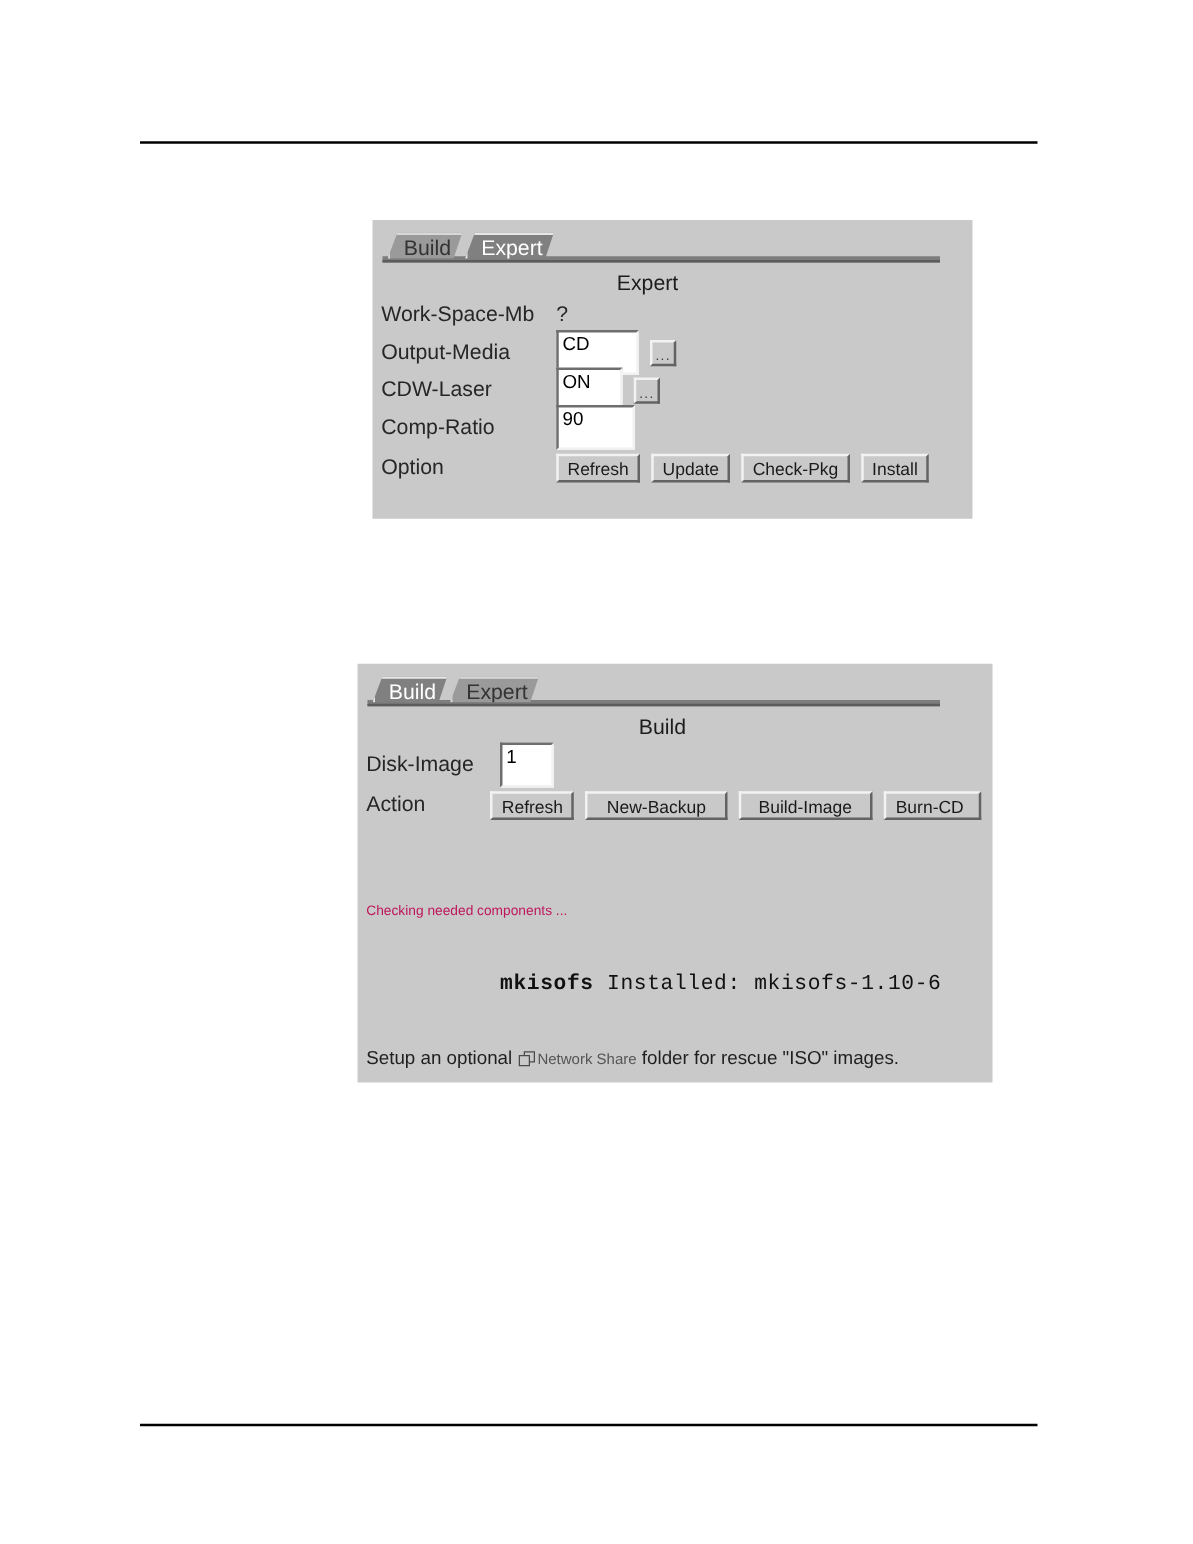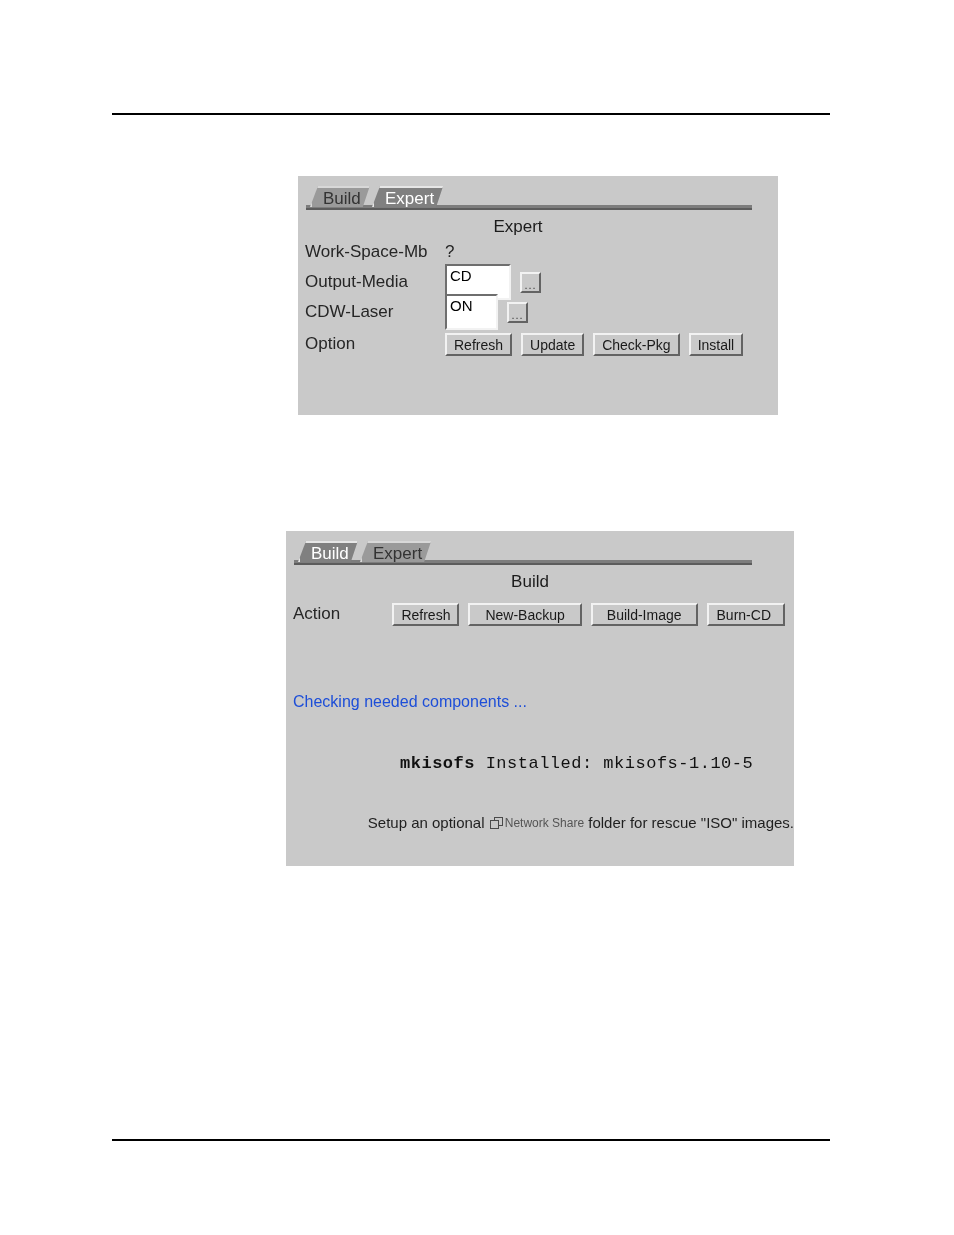--- a/index.html
+++ b/index.html
@@ -146,40 +146,39 @@
     height: 21px;
     line-height: 22px;
     letter-spacing: 1px;
     color: #3a3a3a;
   }
   .btn-row { display: flex; align-items: center; }
   .btn-row .btn { margin-right: 9px; }
 
   
   .console-note {
-    font-size: 16px;
-    color: #1d4ed8;
+    font-size: 11px;
+    color: #be185d;
   }
   .mono-line {
     font-family: "Liberation Mono", monospace;
     font-size: 17px;
     color: #111111;
     letter-spacing: 0.5px;
     white-space: pre;
     line-height: 21px;
   }
   .mono-line b { font-weight: bold; }
 
   .footer-note {
     font-size: 15px;
     color: #1f1f1f;
     display: flex;
     align-items: center;
     white-space: pre;
-    justify-content: flex-end;
   }
   .share-icon {
     display: inline-block;
     width: 13px;
     height: 12px;
     position: relative;
     margin: 0 2px 0 1px;
     vertical-align: middle;
   }
   .share-icon i {
@@ -229,20 +228,24 @@
       <div class="entry" style="width:66px;">CD</div>
       <div class="btn dots" style="margin-left:9px;">...</div>
     </div>
 
     <div class="form-row">
       <div class="form-label" style="width:140px;">CDW-Laser</div>
       <div class="entry" style="width:53px;">ON</div>
       <div class="btn dots" style="margin-left:9px;">...</div>
     </div>
 
+    <div class="form-row">
+      <div class="form-label" style="width:140px;">Comp-Ratio</div>
+      <div class="entry" style="width:63px;">90</div>
+    </div>
 
     <div class="form-row" style="height:34px;">
       <div class="form-label" style="width:140px;">Option</div>
       <div class="btn-row">
         <div class="btn">Refresh</div>
         <div class="btn">Update</div>
         <div class="btn">Check-Pkg</div>
         <div class="btn">Install</div>
       </div>
     </div>
@@ -260,37 +263,41 @@
     </div>
     <div class="tab unselected" style="left:66px;">
       <span>Expert</span>
     </div>
   </div>
 
   <div class="panel-heading" style="margin-left:-20px;">Build</div>
 
   <div class="form-area" style="margin-top:5px;">
 
+    <div class="form-row">
+      <div class="form-label" style="width:107px;">Disk-Image</div>
+      <div class="entry" style="width:43px;">1</div>
+    </div>
 
     <div class="form-row" style="height:34px;">
       <div class="form-label" style="width:107px;">Action</div>
       <div class="btn-row">
         <div class="btn">Refresh</div>
         <div class="btn" style="padding-left:15px; padding-right:15px;">New-Backup</div>
         <div class="btn" style="padding-left:14px; padding-right:14px;">Build-Image</div>
         <div class="btn" style="padding-left:8px; padding-right:12px;">Burn-CD</div>
       </div>
     </div>
 
     <div style="margin-top:62px;">
       <div class="console-note">Checking needed components ...</div>
 
       <div style="margin-top:21px;">
         <div class="mono-line">
-          <b>mkisofs</b><span> Installed: mkisofs-1.10-5</span>
+          <b>mkisofs</b><span> Installed: mkisofs-1.10-6</span>
         </div>
       </div>
 
       <div class="footer-note" style="margin-top:19px;">
         <span>Setup an optional </span>
         <span class="share-icon">
           <i class="back"></i><i class="front"></i>
         </span>
         <span class="share-label">Network Share</span>
         <span> folder for rescue "ISO" images.</span>

